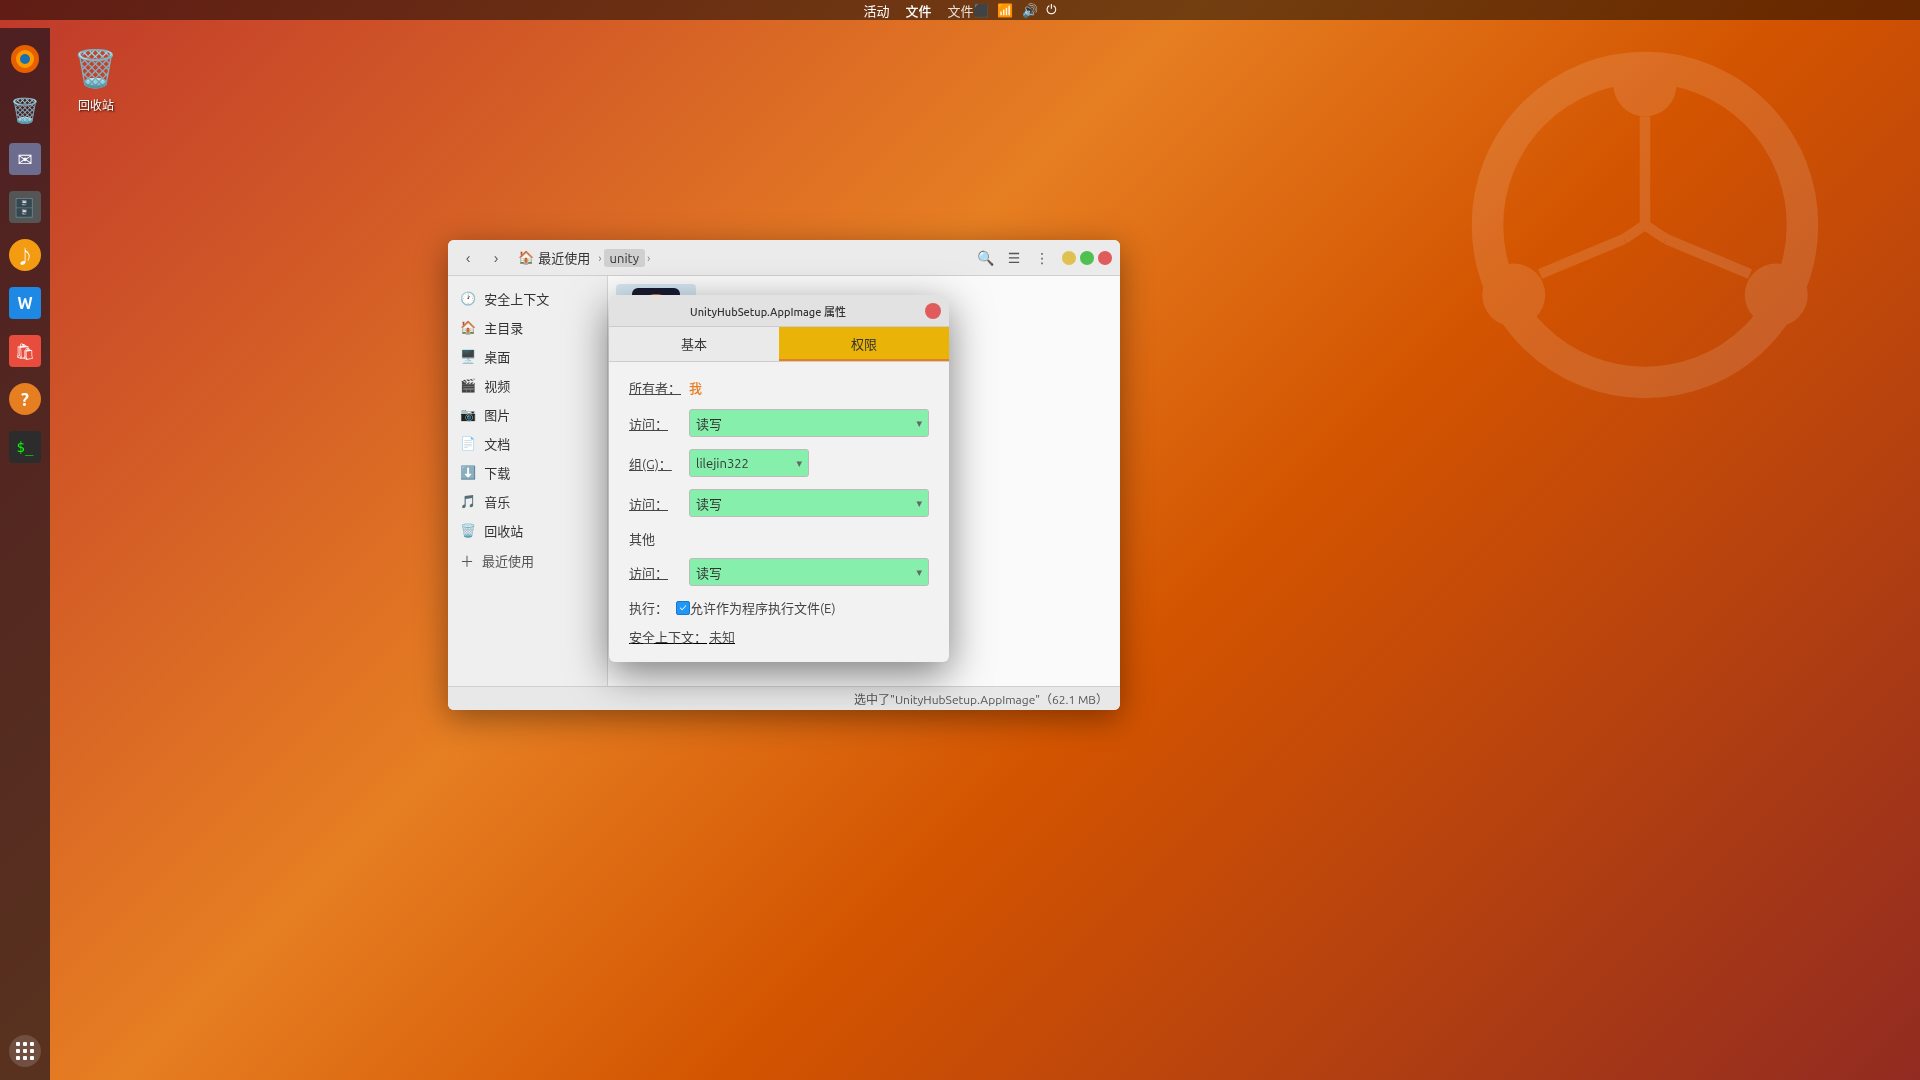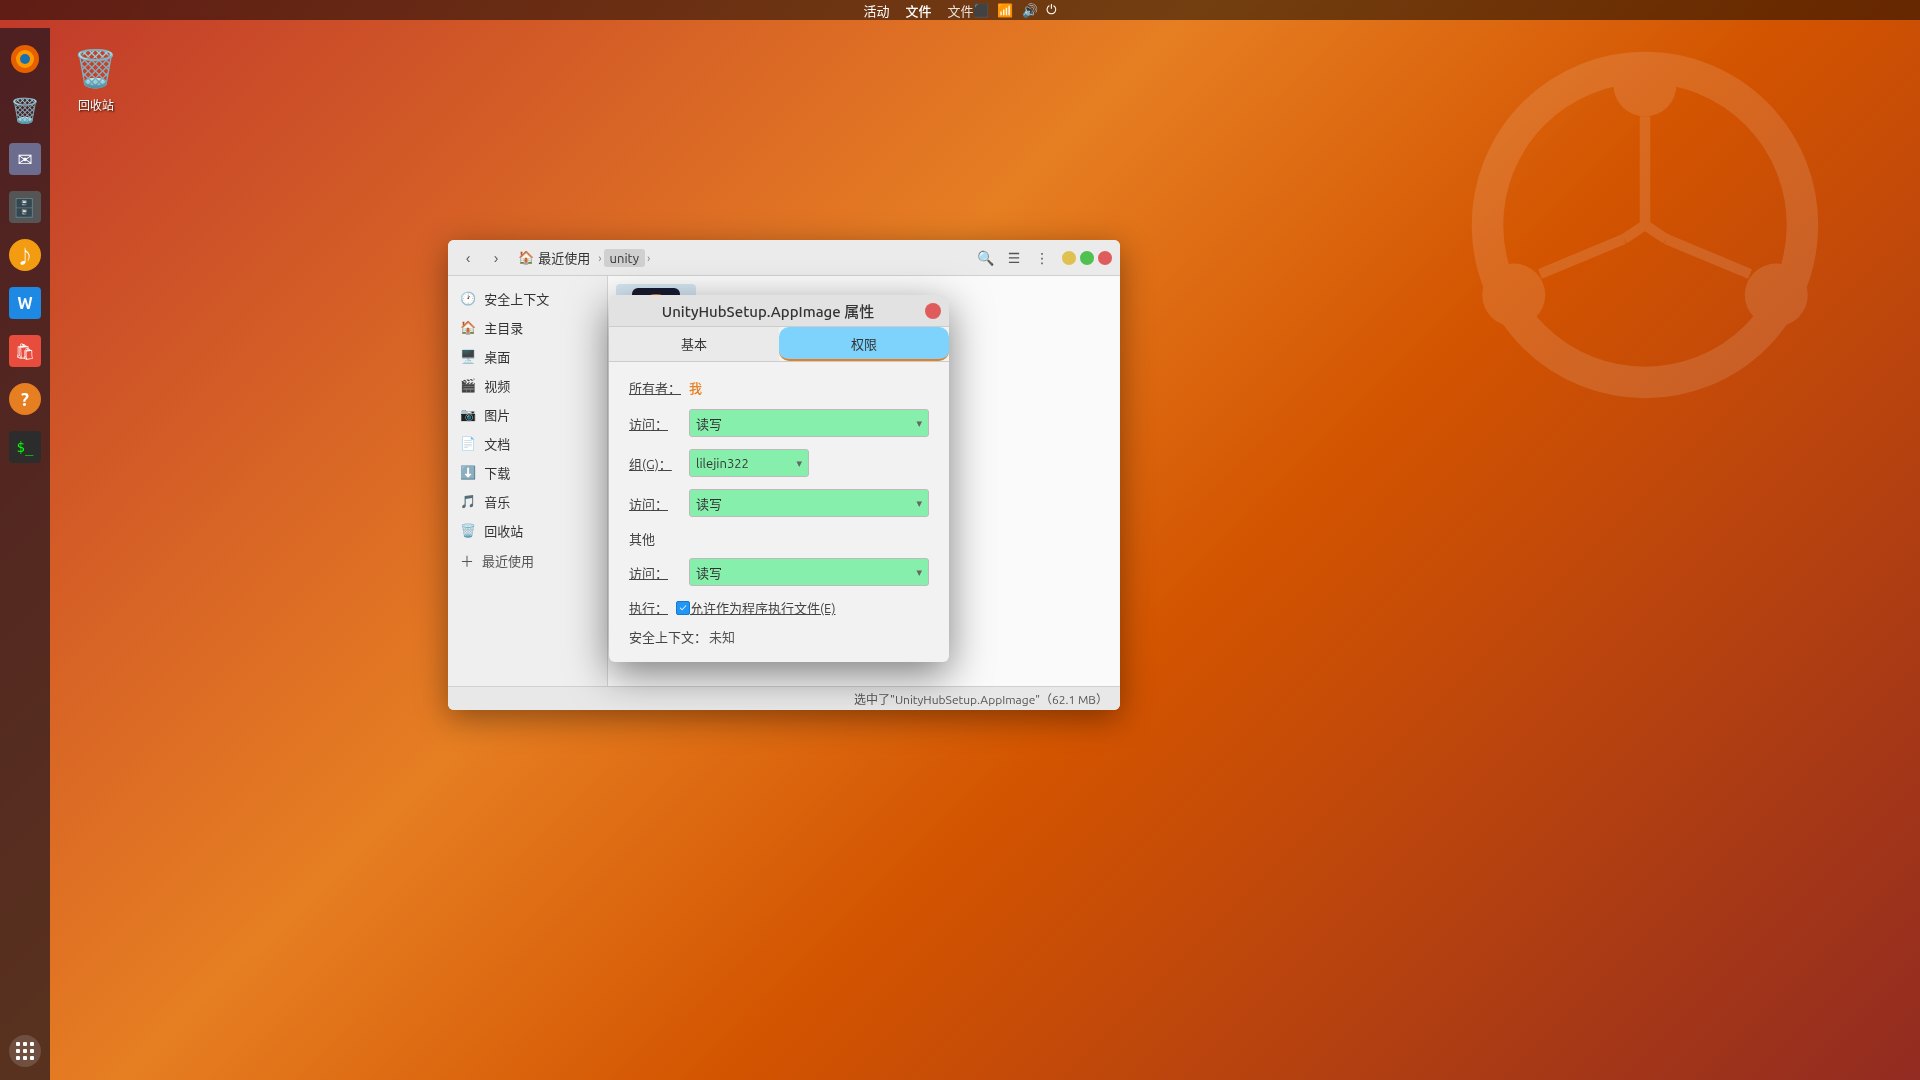--- a/index.html
+++ b/index.html
@@ -258,21 +258,21 @@
       background: #e2e2e2;
       display: flex;
       align-items: center;
       padding: 0 8px;
       gap: 6px;
       border-bottom: 1px solid #cccccc;
     }
     .dialog-title {
       flex: 1;
       text-align: center;
-      font-size: 15px;
+      font-size: 11px;
       color: #333;
       font-weight: 500;
     }
     .wm-btn {
       width: 16px;
       height: 16px;
       border-radius: 50%;
       border: none;
       cursor: pointer;
       display: flex;
@@ -293,22 +293,21 @@
       display: flex;
       align-items: center;
       justify-content: center;
       font-size: 13px;
       color: #333;
       cursor: pointer;
       border-bottom: 2px solid transparent;
     }
     .dialog-tab.active {
       border-bottom: 2px solid #e67e22;
-      background: #7dd3fc;
-      border-radius: 10px;
+      background: #eab308;
     }
     .dialog-tab:not(.active) {
       background: #eaeaea;
     }
     .dialog-body {
       padding: 16px 20px;
     }
     .form-row {
       display: flex;
       align-items: center;
@@ -345,21 +344,21 @@
       color: #444;
       margin-bottom: 10px;
       margin-top: 4px;
     }
     .exec-row {
       display: flex;
       align-items: center;
       gap: 8px;
       margin-bottom: 10px;
     }
-    .exec-label { font-size: 13px; color: #444; text-decoration: underline; }
+    .exec-label { font-size: 13px; color: #444; }
     .checkbox-area {
       display: flex;
       align-items: center;
     }
     .checkbox {
       width: 14px;
       height: 14px;
       border: 1px solid #888;
       border-radius: 2px;
       background: white;
@@ -374,20 +373,21 @@
     }
     .checkbox.checked::after {
       content: '✓';
       color: white;
       font-size: 10px;
     }
     .security-row {
       display: flex;
       align-items: center;
       margin-top: 4px;
+      text-decoration: underline;
     }
     .security-label { font-size: 13px; color: #444; width: 80px; }
     .security-value { font-size: 13px; color: #555; }
     .fm-wm-btn {
       width: 14px;
       height: 14px;
       border-radius: 50%;
       border: none;
       cursor: pointer;
     }

